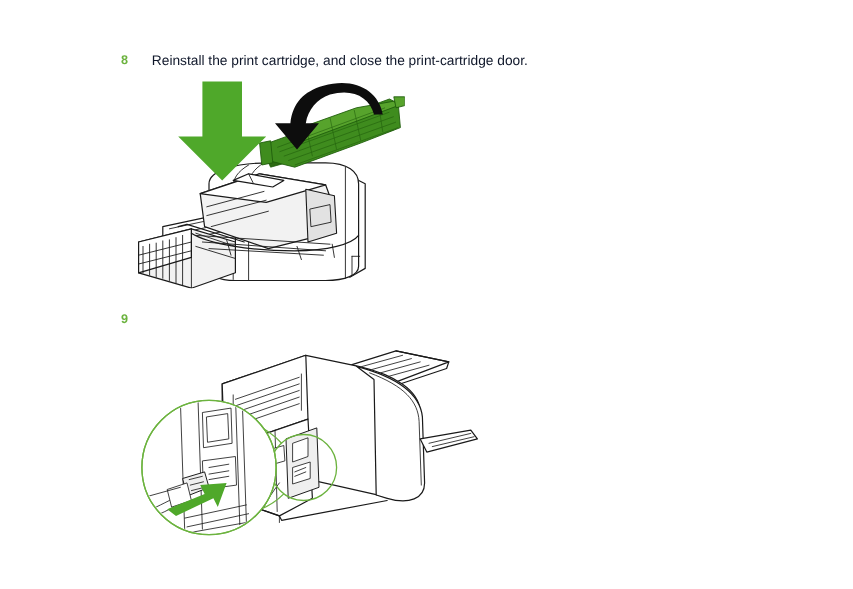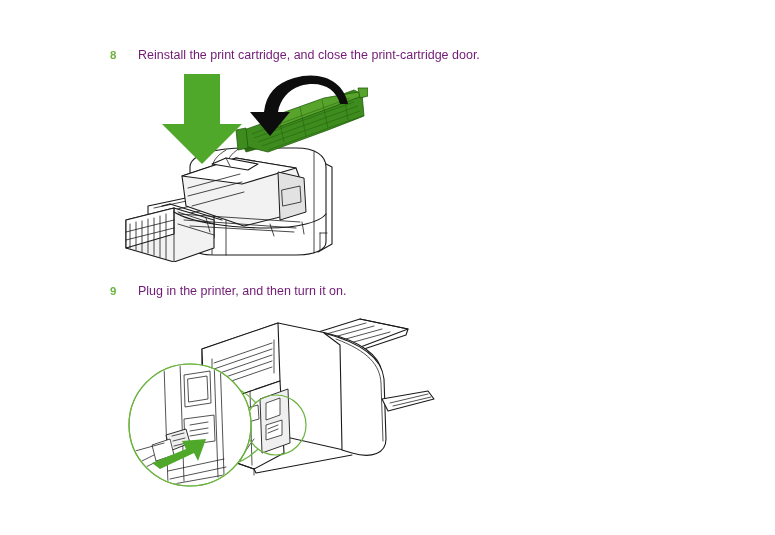--- a/index.html
+++ b/index.html
@@ -34,21 +34,21 @@
     flex: 0 0 28px;
     font-size: 11.5px;
     font-weight: bold;
     color: #6cb33f;
     line-height: 16px;
     text-align: left;
   }
   .step-text {
     font-size: 12.5px;
     line-height: 16px;
-    color: #701a75;
+    color: #0f172a;
     white-space: nowrap;
   }
 
   #step-8 { left: 110px; top: 47px; }
   #step-9 { left: 110px; top: 283px; }
 
   
   .figure {
     position: absolute;
   }
@@ -189,21 +189,20 @@
                                L 152 64
                                L 132 40
                                L 146 40
                                C 148 22, 158 11, 176 6 Z"></path>
       </g>
     </svg>
   </div>
 
   <div class="step" id="step-9">
     <span class="step-num">9</span>
-    <span class="step-text">Plug in the printer, and then turn it on.</span>
   </div>
 
   <div class="figure" id="figure-9">
     <svg width="315" height="215" viewBox="0 0 315 215" xmlns="http://www.w3.org/2000/svg">
       <defs>
         <style>
           .l   { fill:none; stroke:#1a1a1a; stroke-width:1.1; stroke-linejoin:round; stroke-linecap:round; }
           .lt  { fill:none; stroke:#1a1a1a; stroke-width:0.75; stroke-linejoin:round; stroke-linecap:round; }
           .lw  { fill:#ffffff; stroke:#1a1a1a; stroke-width:1.1; stroke-linejoin:round; }
           .lwt { fill:#ffffff; stroke:#1a1a1a; stroke-width:0.75; stroke-linejoin:round; }

